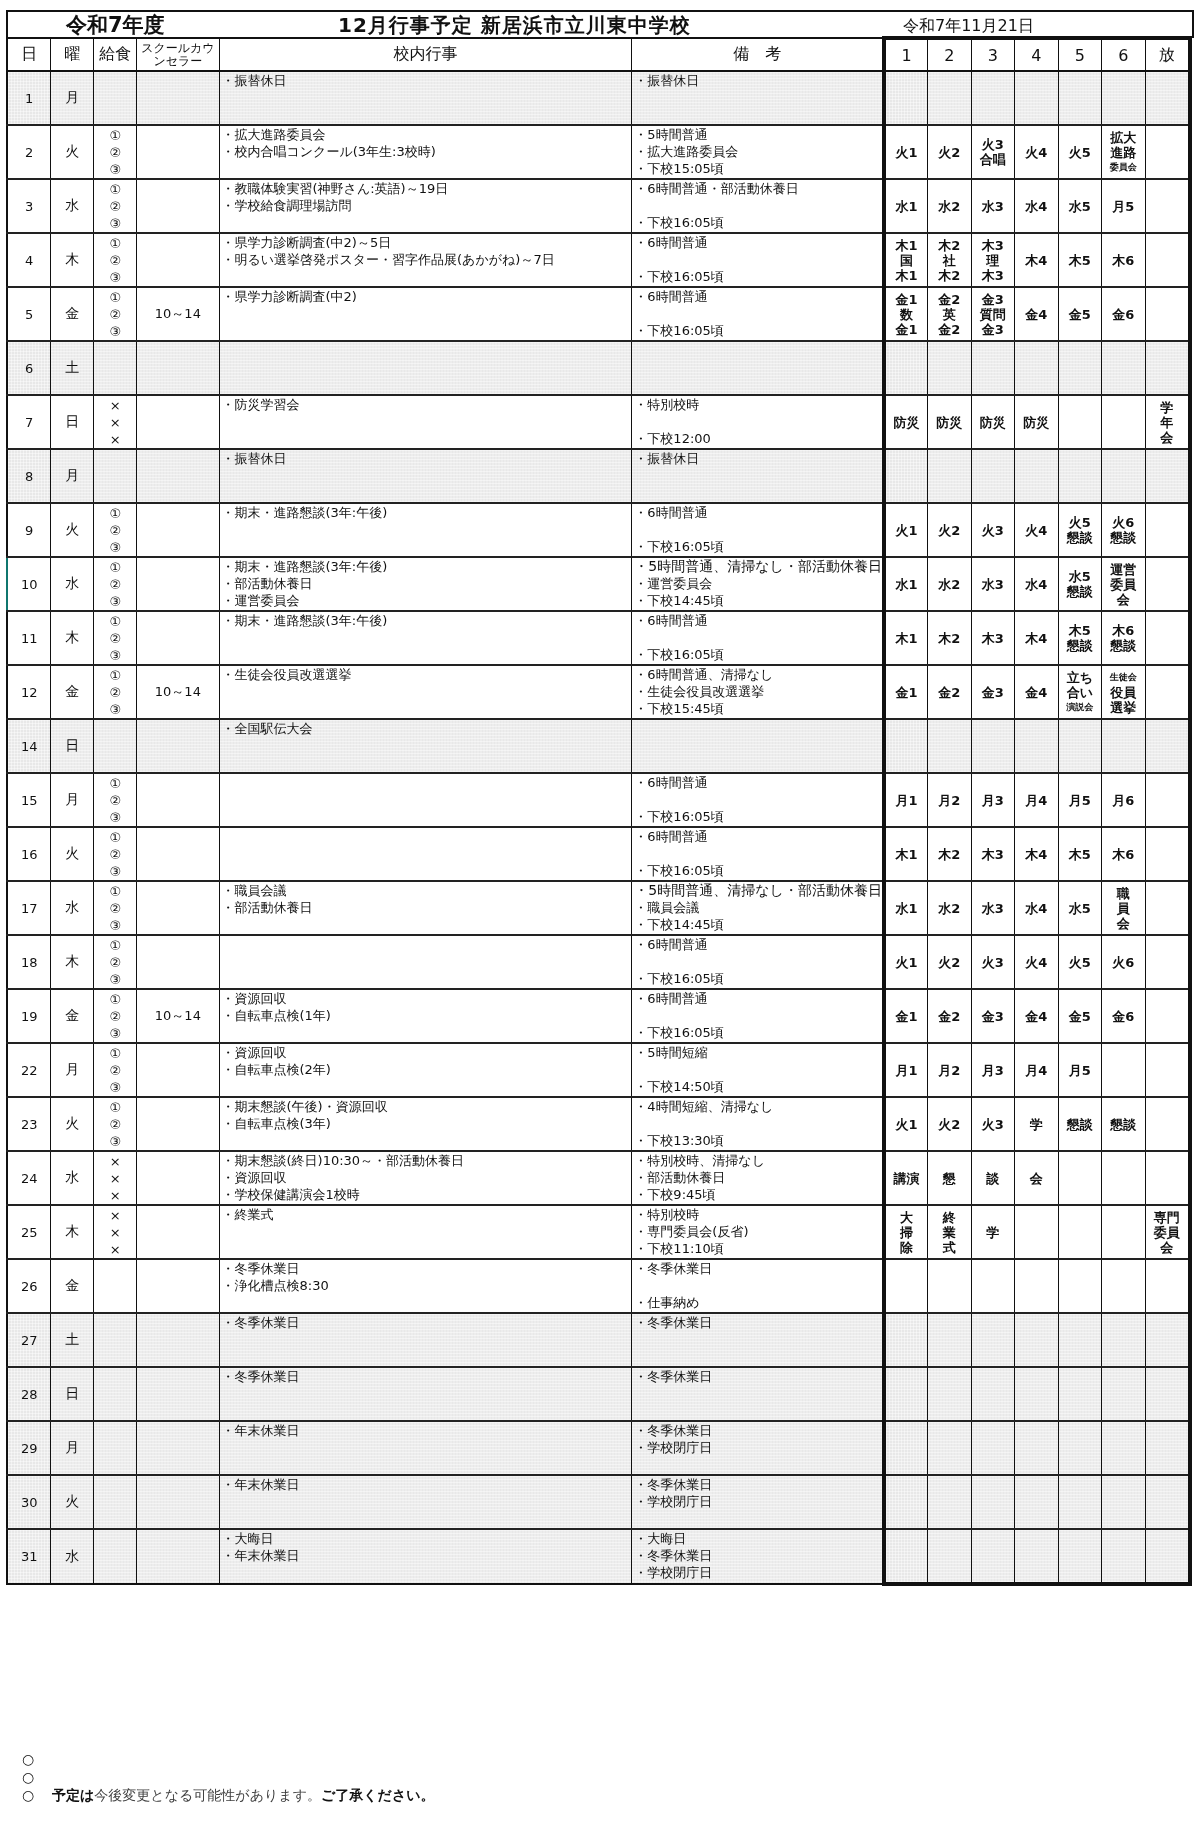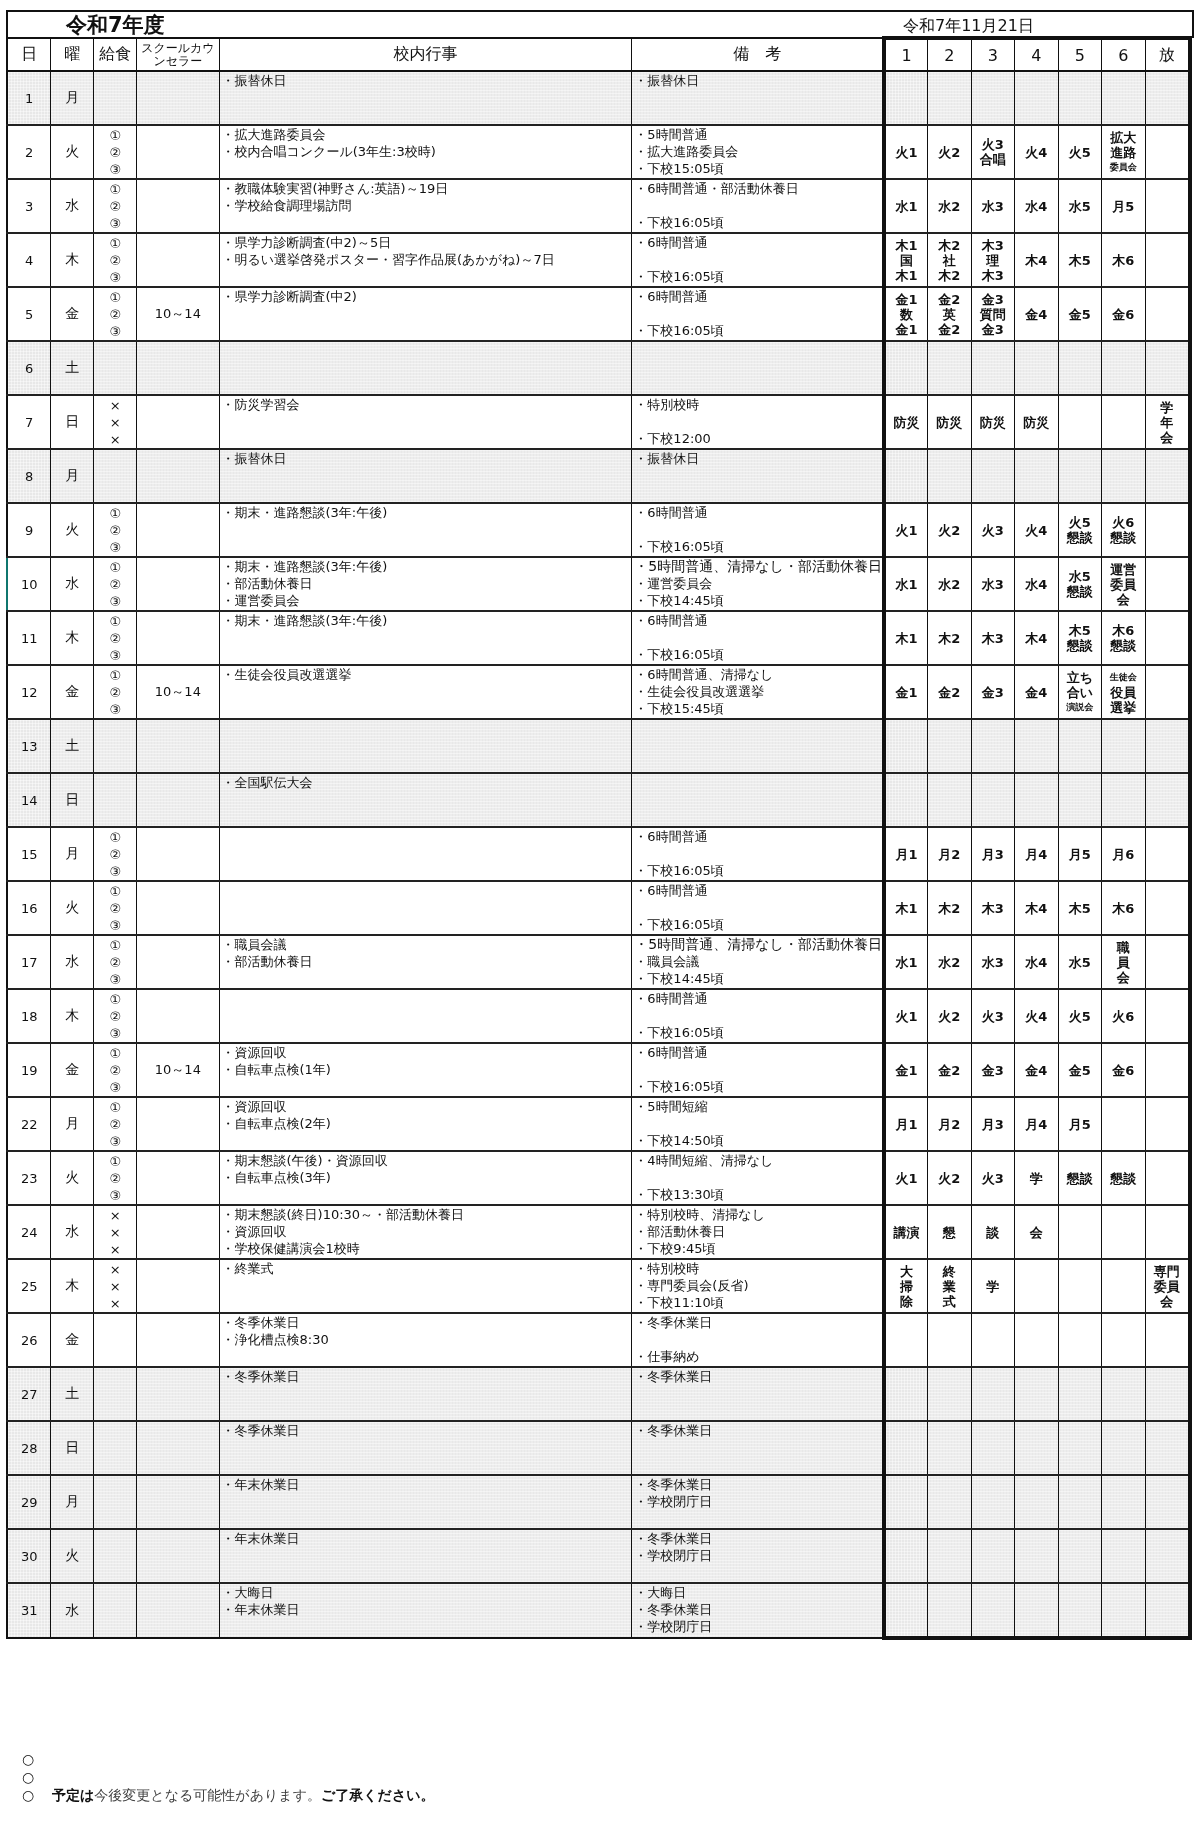--- a/index.html
+++ b/index.html
@@ -36,20 +36,21 @@
   .footer .red{color:#404040;font-weight:normal;}
   .footer .b{font-weight:bold;text-align:right;}
   .circle{display:inline-block;width:30px;}
 </style>
 </head>
 <body>
 
 <div id="sheet">
   <div class="title-row">
     <span class="t-year">令和7年度</span>
+    <span class="t-main">12月行事予定  新居浜市立川東中学校</span>
     <span class="t-date">令和7年11月21日</span>
     <span class="t-ver">現在版</span>
   </div>
 
   <table id="grid">
     <colgroup>
       <col style="width:47px">
         <col style="width:46px">
         <col style="width:46px">
         <col style="width:90px">
@@ -533,47 +534,20 @@
             <div class="sm">演説会</div>
           </td>
           <td class="c-per per">
             <div class="sm">生徒会</div>
             <div>役員</div>
             <div>選挙</div>
           </td>
           <td class="c-per per thick-r"></td>
         </tr>
         <tr class="row hol">
-          <td class="c-day" style="border-left:2px solid #111">13</td>
-          <td class="c-wd">土</td>
-          <td class="c-lunch">
-            <div></div>
-            <div></div>
-            <div></div>
-          </td>
-          <td class="c-cou"></td>
-          <td class="c-ev">
-            <div></div>
-            <div></div>
-            <div></div>
-          </td>
-          <td class="c-note">
-            <div></div>
-            <div></div>
-            <div></div>
-          </td>
-          <td class="c-per per thick-l"></td>
-          <td class="c-per per"></td>
-          <td class="c-per per"></td>
-          <td class="c-per per"></td>
-          <td class="c-per per"></td>
-          <td class="c-per per"></td>
-          <td class="c-per per thick-r"></td>
-        </tr>
-        <tr class="row hol">
           <td class="c-day" style="border-left:2px solid #111">14</td>
           <td class="c-wd">日</td>
           <td class="c-lunch">
             <div></div>
             <div></div>
             <div></div>
           </td>
           <td class="c-cou"></td>
           <td class="c-ev">
             <div>・全国駅伝大会</div>

